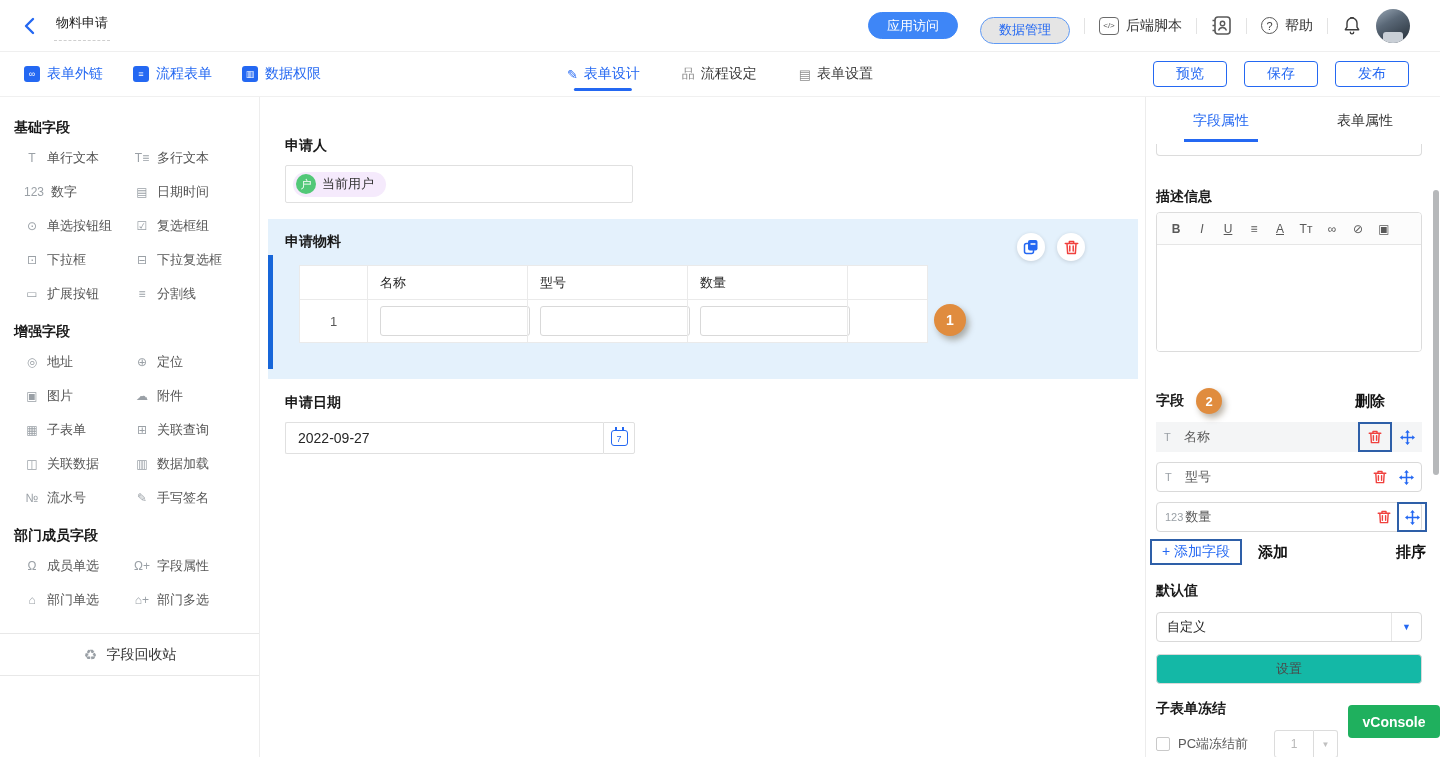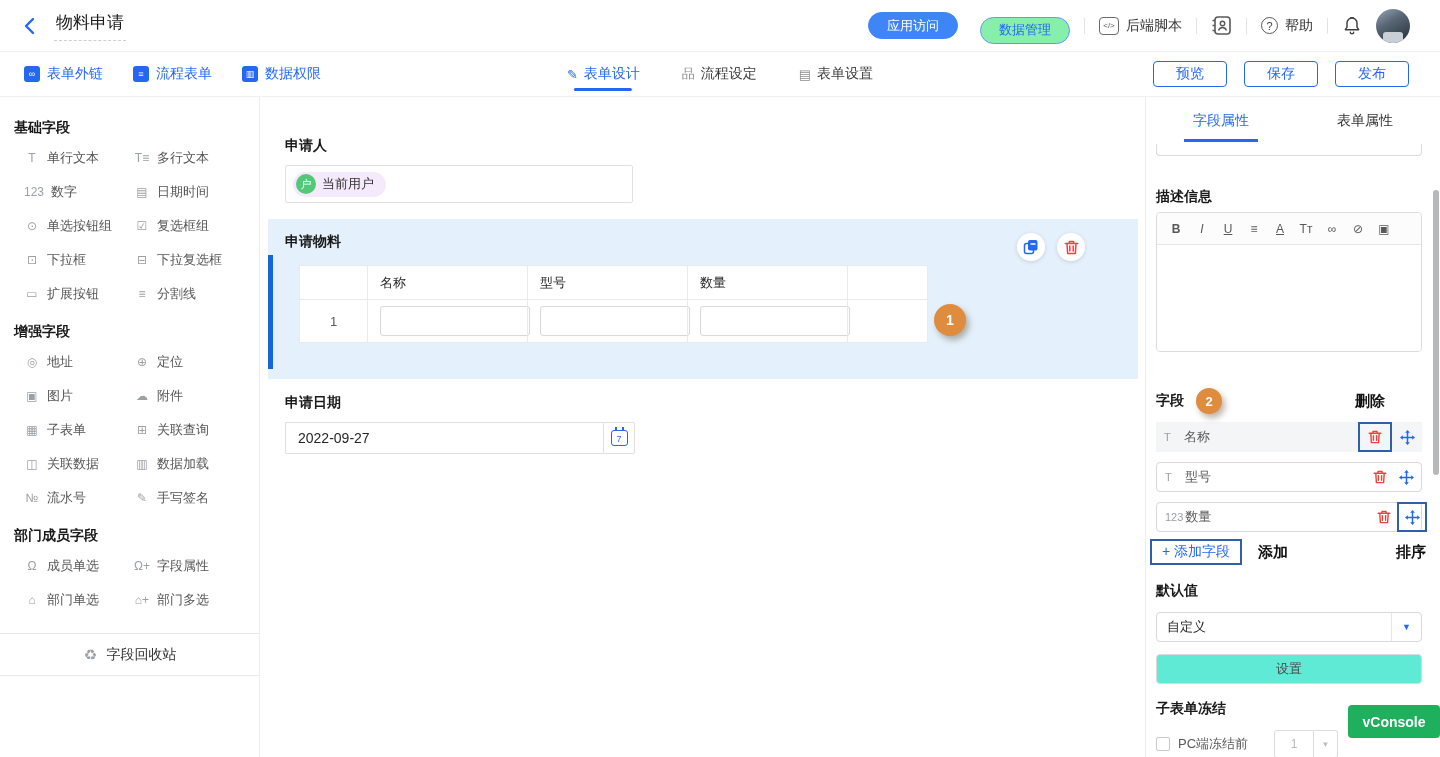--- a/index.html
+++ b/index.html
@@ -3,27 +3,27 @@
 <meta charset="utf-8">
 <style>
   * { box-sizing: border-box; margin: 0; padding: 0; }
   html,body { width:1440px; height:757px; overflow:hidden; background:#fff;
     font-family:"Liberation Sans","DejaVu Sans",sans-serif; color:#262626; }
 
   
   .topbar { height:52px; display:flex; align-items:center; padding:0 16px;
     border-bottom:1px solid #EFEFEF; background:#fff; position:relative; z-index:5;}
   .back { width:26px; height:26px; display:flex; align-items:center; justify-content:center; cursor:pointer;}
-  .title { font-size:17px; color:#1a1a1a; margin-left:12px; padding:2px 2px 7px 2px;
+  .title { font-size:13px; color:#1a1a1a; margin-left:12px; padding:2px 2px 7px 2px;
     border-bottom:1px dashed #CFCFCF; line-height:20px;}
   .tb-right { margin-left:auto; display:flex; align-items:center; gap:14px; padding-right:14px;}
   .pill { height:27px; border-radius:14px; padding:0 18px; font-size:13px; cursor:pointer;
     display:flex; align-items:center; border:1px solid transparent;}
   .pill.solid { background:#3E86F7; color:#fff; border-color:#3E86F7; margin-right:8px;}
-  .pill.line { background:#86efac; color:#2468f2; border-color:#5f9af5;margin-top:9px;}
+  .pill.line { background:#e5e5e5; color:#2468f2; border-color:#5f9af5;margin-top:9px;}
   .vsep { width:1px; height:16px; background:#E3E3E3; display:inline-block;}
   .tb-item { display:flex; align-items:center; gap:7px; font-size:14px; color:#333; cursor:pointer;}
   .code-ic { width:20px; height:18px; border:1px solid #6b6b6b; border-radius:4px; font-size:8px;
     display:flex; align-items:center; justify-content:center; color:#555;}
   .q-ic { width:17px; height:17px; border:1.4px solid #595959; border-radius:50%; font-size:11px;
     display:flex; align-items:center; justify-content:center; color:#444;}
   .icon-btn { display:flex; align-items:center; justify-content:center; cursor:pointer;}
   .avatar { width:34px; height:34px; border-radius:50%; cursor:pointer;
     background:linear-gradient(150deg,#9aa8b6 0%,#5a6877 38%,#232c35 100%); position:relative; overflow:hidden;}
   .avatar::after { content:""; position:absolute; left:7px; bottom:-3px; width:20px; height:14px;
@@ -147,21 +147,21 @@
   .anno-add { margin-left:16px;}
   .anno-sort { margin-left:auto; margin-right:-4px;}
 
   .dft-label { margin-top:15px;}
   .select { margin-top:12px; height:30px; border:1px solid #D9D9D9; border-radius:4px; display:flex;
     align-items:center; cursor:pointer; background:#fff;}
   .select .sel-val { flex:1; padding-left:10px; font-size:13px; color:#262626;}
   .select .sel-caret { width:30px; height:100%; border-left:1px solid #E6E6E6; display:flex;
     align-items:center; justify-content:center; color:#2468f2; font-size:9px;}
   .settings-btn { margin-top:12px; width:100%; height:30px; border:1px solid #D9D9D9; border-radius:4px;
-    background:#5eead4; font-size:13px; color:#4a4a4a; cursor:pointer;}
+    background:#14b8a6; font-size:13px; color:#4a4a4a; cursor:pointer;}
   .freeze-label { margin-top:16px;}
   .freeze-row { margin-top:12px; display:flex; align-items:center;}
   .chk { width:14px; height:14px; border:1px solid #C9C9C9; border-radius:2px; background:#fff; cursor:pointer;}
   .chk-label { font-size:13px; color:#595959; margin-left:8px;}
   .num-group { display:flex; margin-left:26px;}
   .num-box { width:40px; height:28px; border:1px solid #DCDCDC; border-radius:3px 0 0 3px; background:#fff;
     display:flex; align-items:center; justify-content:center; font-size:12px; color:#b8b8b8;}
   .num-caret { width:24px; height:28px; border:1px solid #DCDCDC; border-left:none; border-radius:0 3px 3px 0;
     display:flex; align-items:center; justify-content:center; color:#c0c0c0; font-size:8px;}
 

